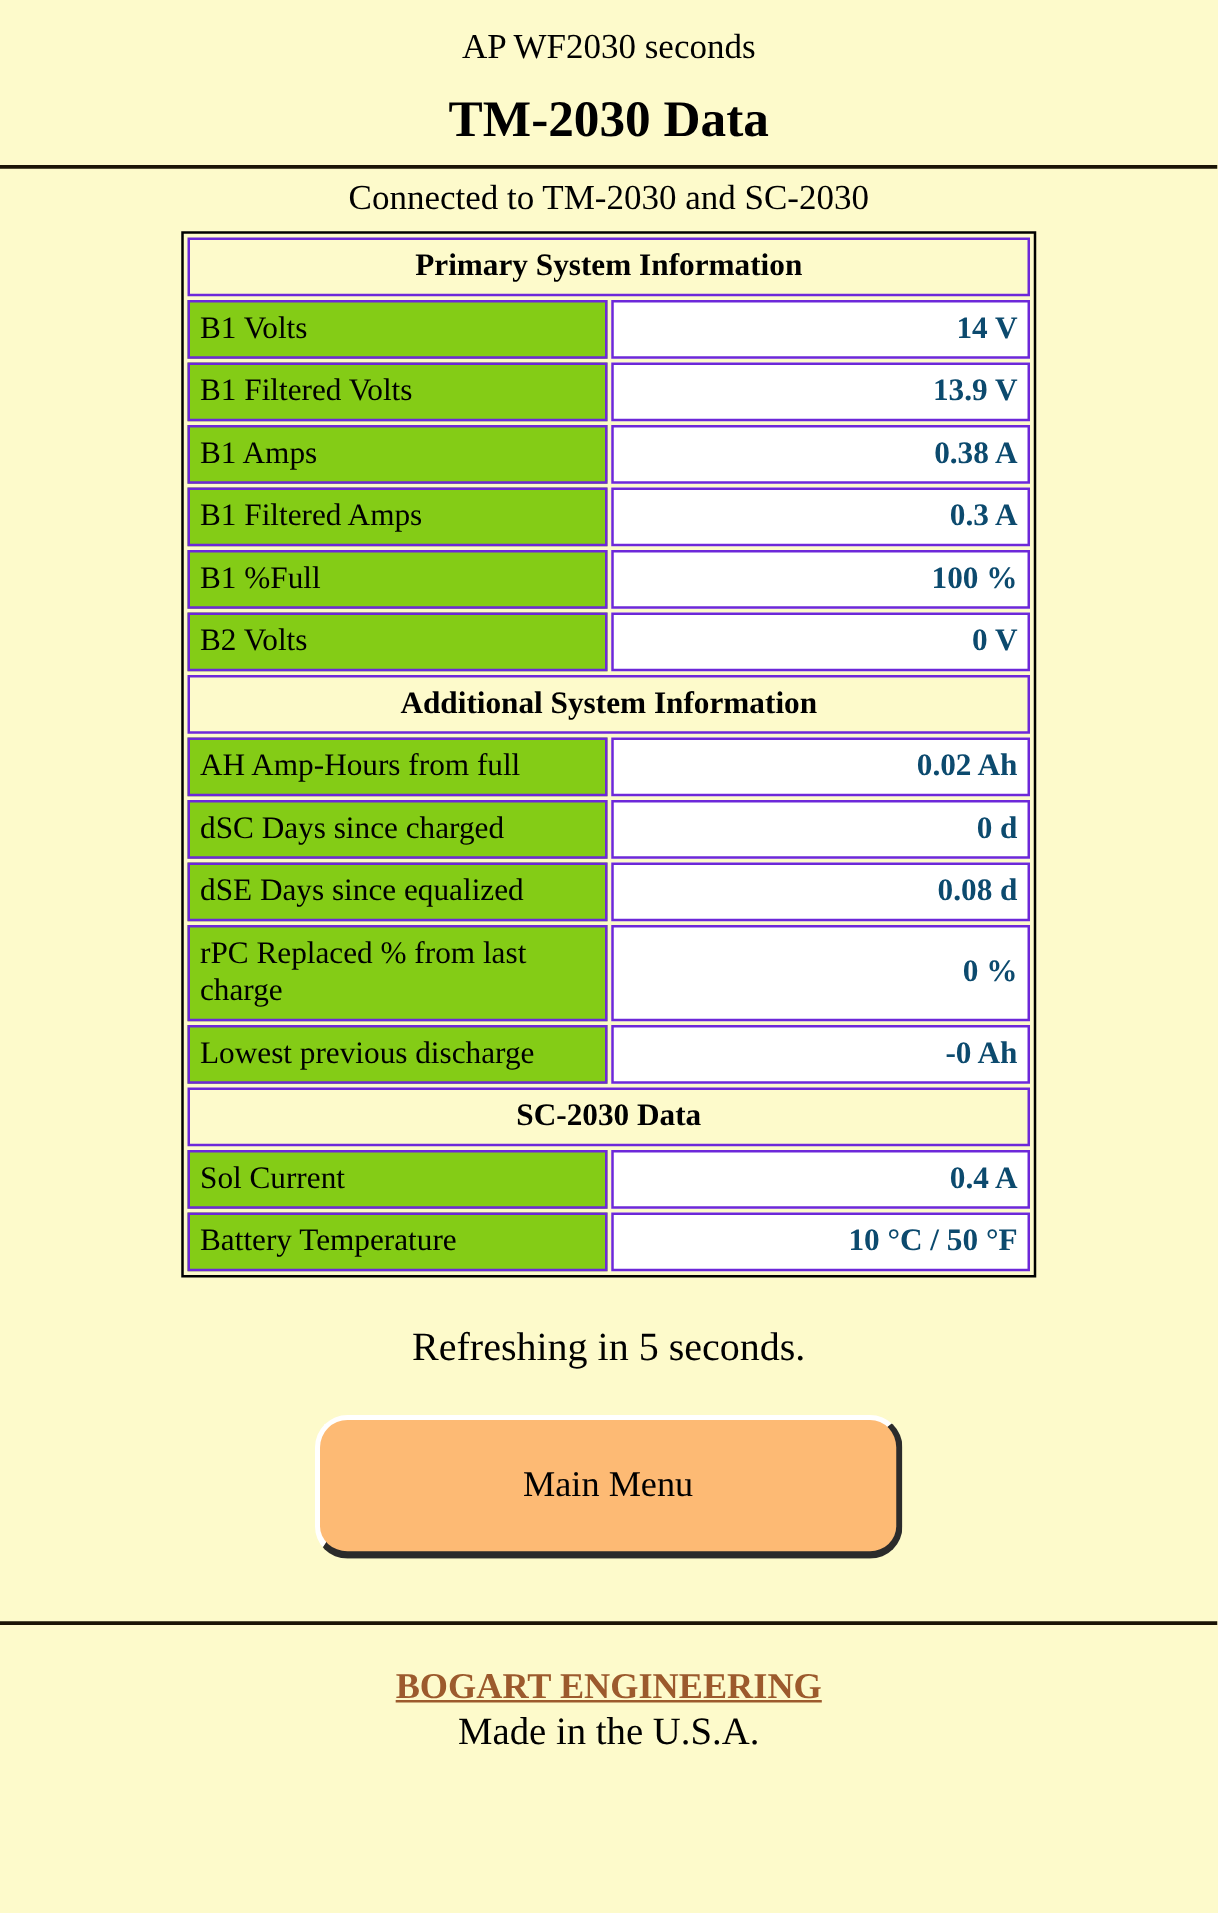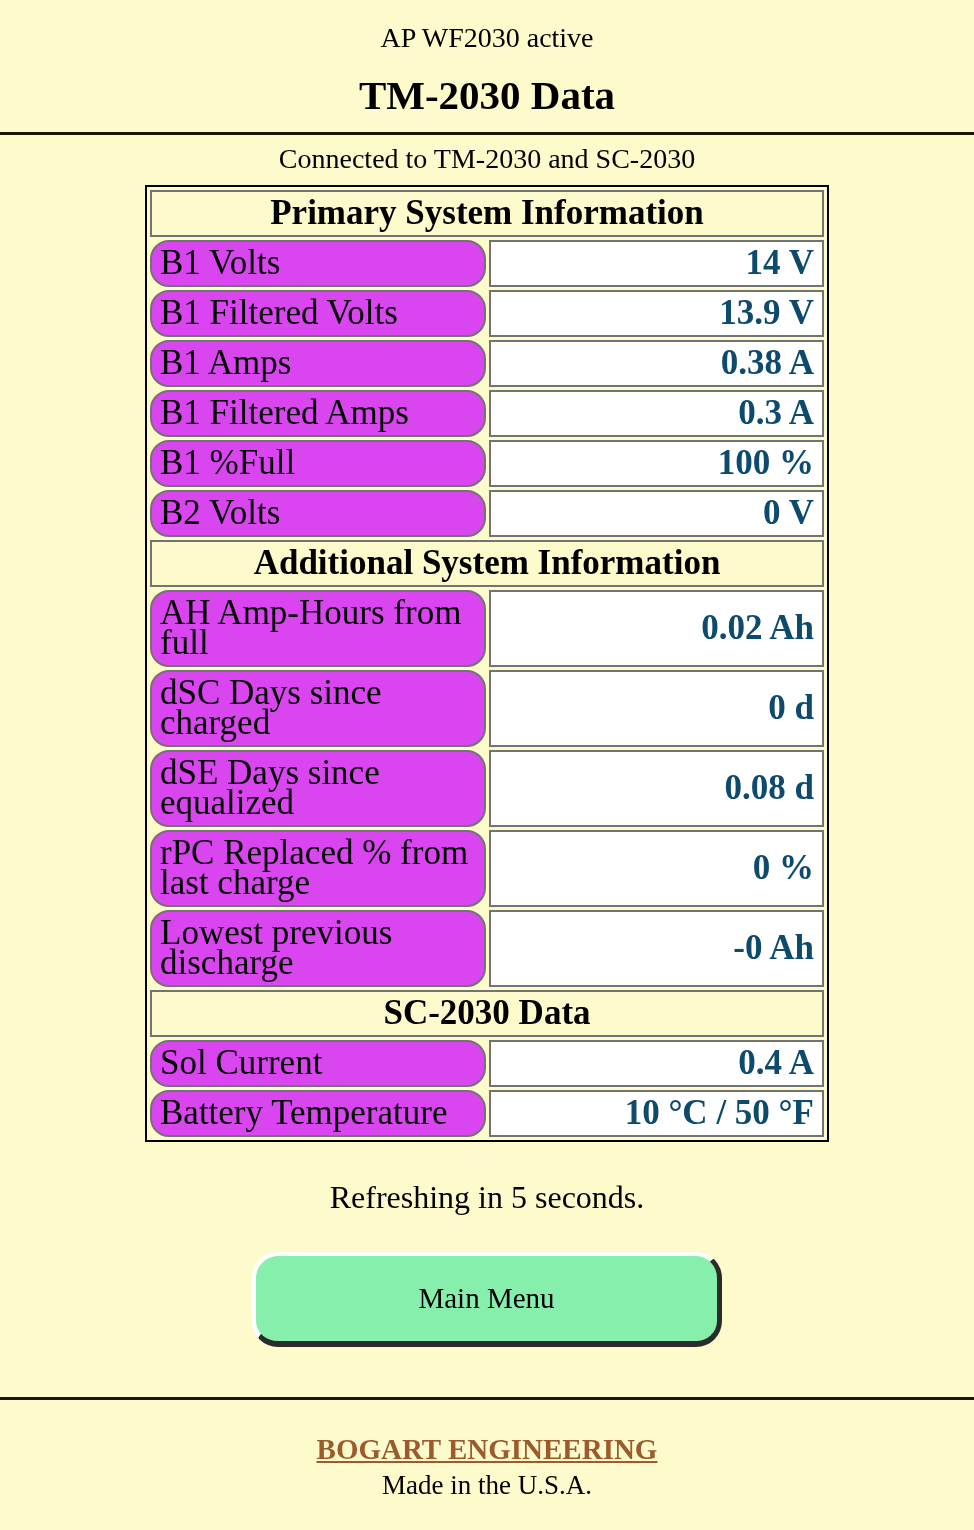--- a/index.html
+++ b/index.html
@@ -59,39 +59,38 @@
   }
   table.data-table {
     border-collapse: separate;
     border-spacing: 3px;
     border: 2px solid #000;
     background: #FDFACB;
     width: 684px;
     table-layout: fixed;
   }
   table.data-table td {
-    border: 2px solid #737373;
-    font-size: 35px;
+    border: 2px solid #6d28d9;
+    font-size: 25px;
     line-height: 30px;
     padding: 6px 8px 7px 8px;
     height: 32px;
     box-sizing: border-box;
   }
   td.section-head {
     text-align: center;
     font-weight: bold;
     background: #FDFACB;
     font-size: 28px;
     padding: 5px 8px 7px 8px;
   }
   td.row-label {
-    background: #d946ef;
+    background: #84cc16;
     text-align: left;
     width: 456px;
-    border-radius: 19px;
   }
   td.row-value {
     background: #FFFFFF;
     text-align: right;
     color: #0c4a6e;
     font-weight: bold;
     width: 200px;
     padding-right: 10px;
   }
 
@@ -104,22 +103,22 @@
   }
 
   
   .button-row {
     display: flex;
     justify-content: center;
     margin-top: 38px;
   }
   .menu-button {
     width: 470px;
-    height: 95px;
-    background: #86efac;
+    height: 115px;
+    background: #fdba74;
     border-radius: 26px;
     border-top: 4px solid #FFFFFF;
     border-left: 4px solid #FFFFFF;
     border-right: 5px solid #2b2b2b;
     border-bottom: 6px solid #2b2b2b;
     font-family: "Liberation Serif", "DejaVu Serif", serif;
     font-size: 29px;
     color: #000;
     text-align: center;
     line-height: 85px;
@@ -142,31 +141,31 @@
   }
   .brand-link {
     font-size: 29px;
     line-height: 34px;
     font-weight: bold;
     color: #9c5a2d;
     text-decoration: underline;
     display: inline-block;
   }
   .made-in {
-    font-size: 27px;
+    font-size: 31px;
     line-height: 36px;
     color: #000;
     margin-top: 1px;
   }
 </style>
 </head>
 <body>
 
 <div class="page-header">
-  <div class="ap-status">AP WF2030 active</div>
+  <div class="ap-status">AP WF2030 seconds</div>
   <div class="page-title">TM-2030 Data</div>
 </div>
 <hr class="rule">
 
 <div class="connection-line">Connected to TM-2030 and SC-2030</div>
 
 <div class="table-wrap">
   <table class="data-table">
     <tbody>
         <tr>

